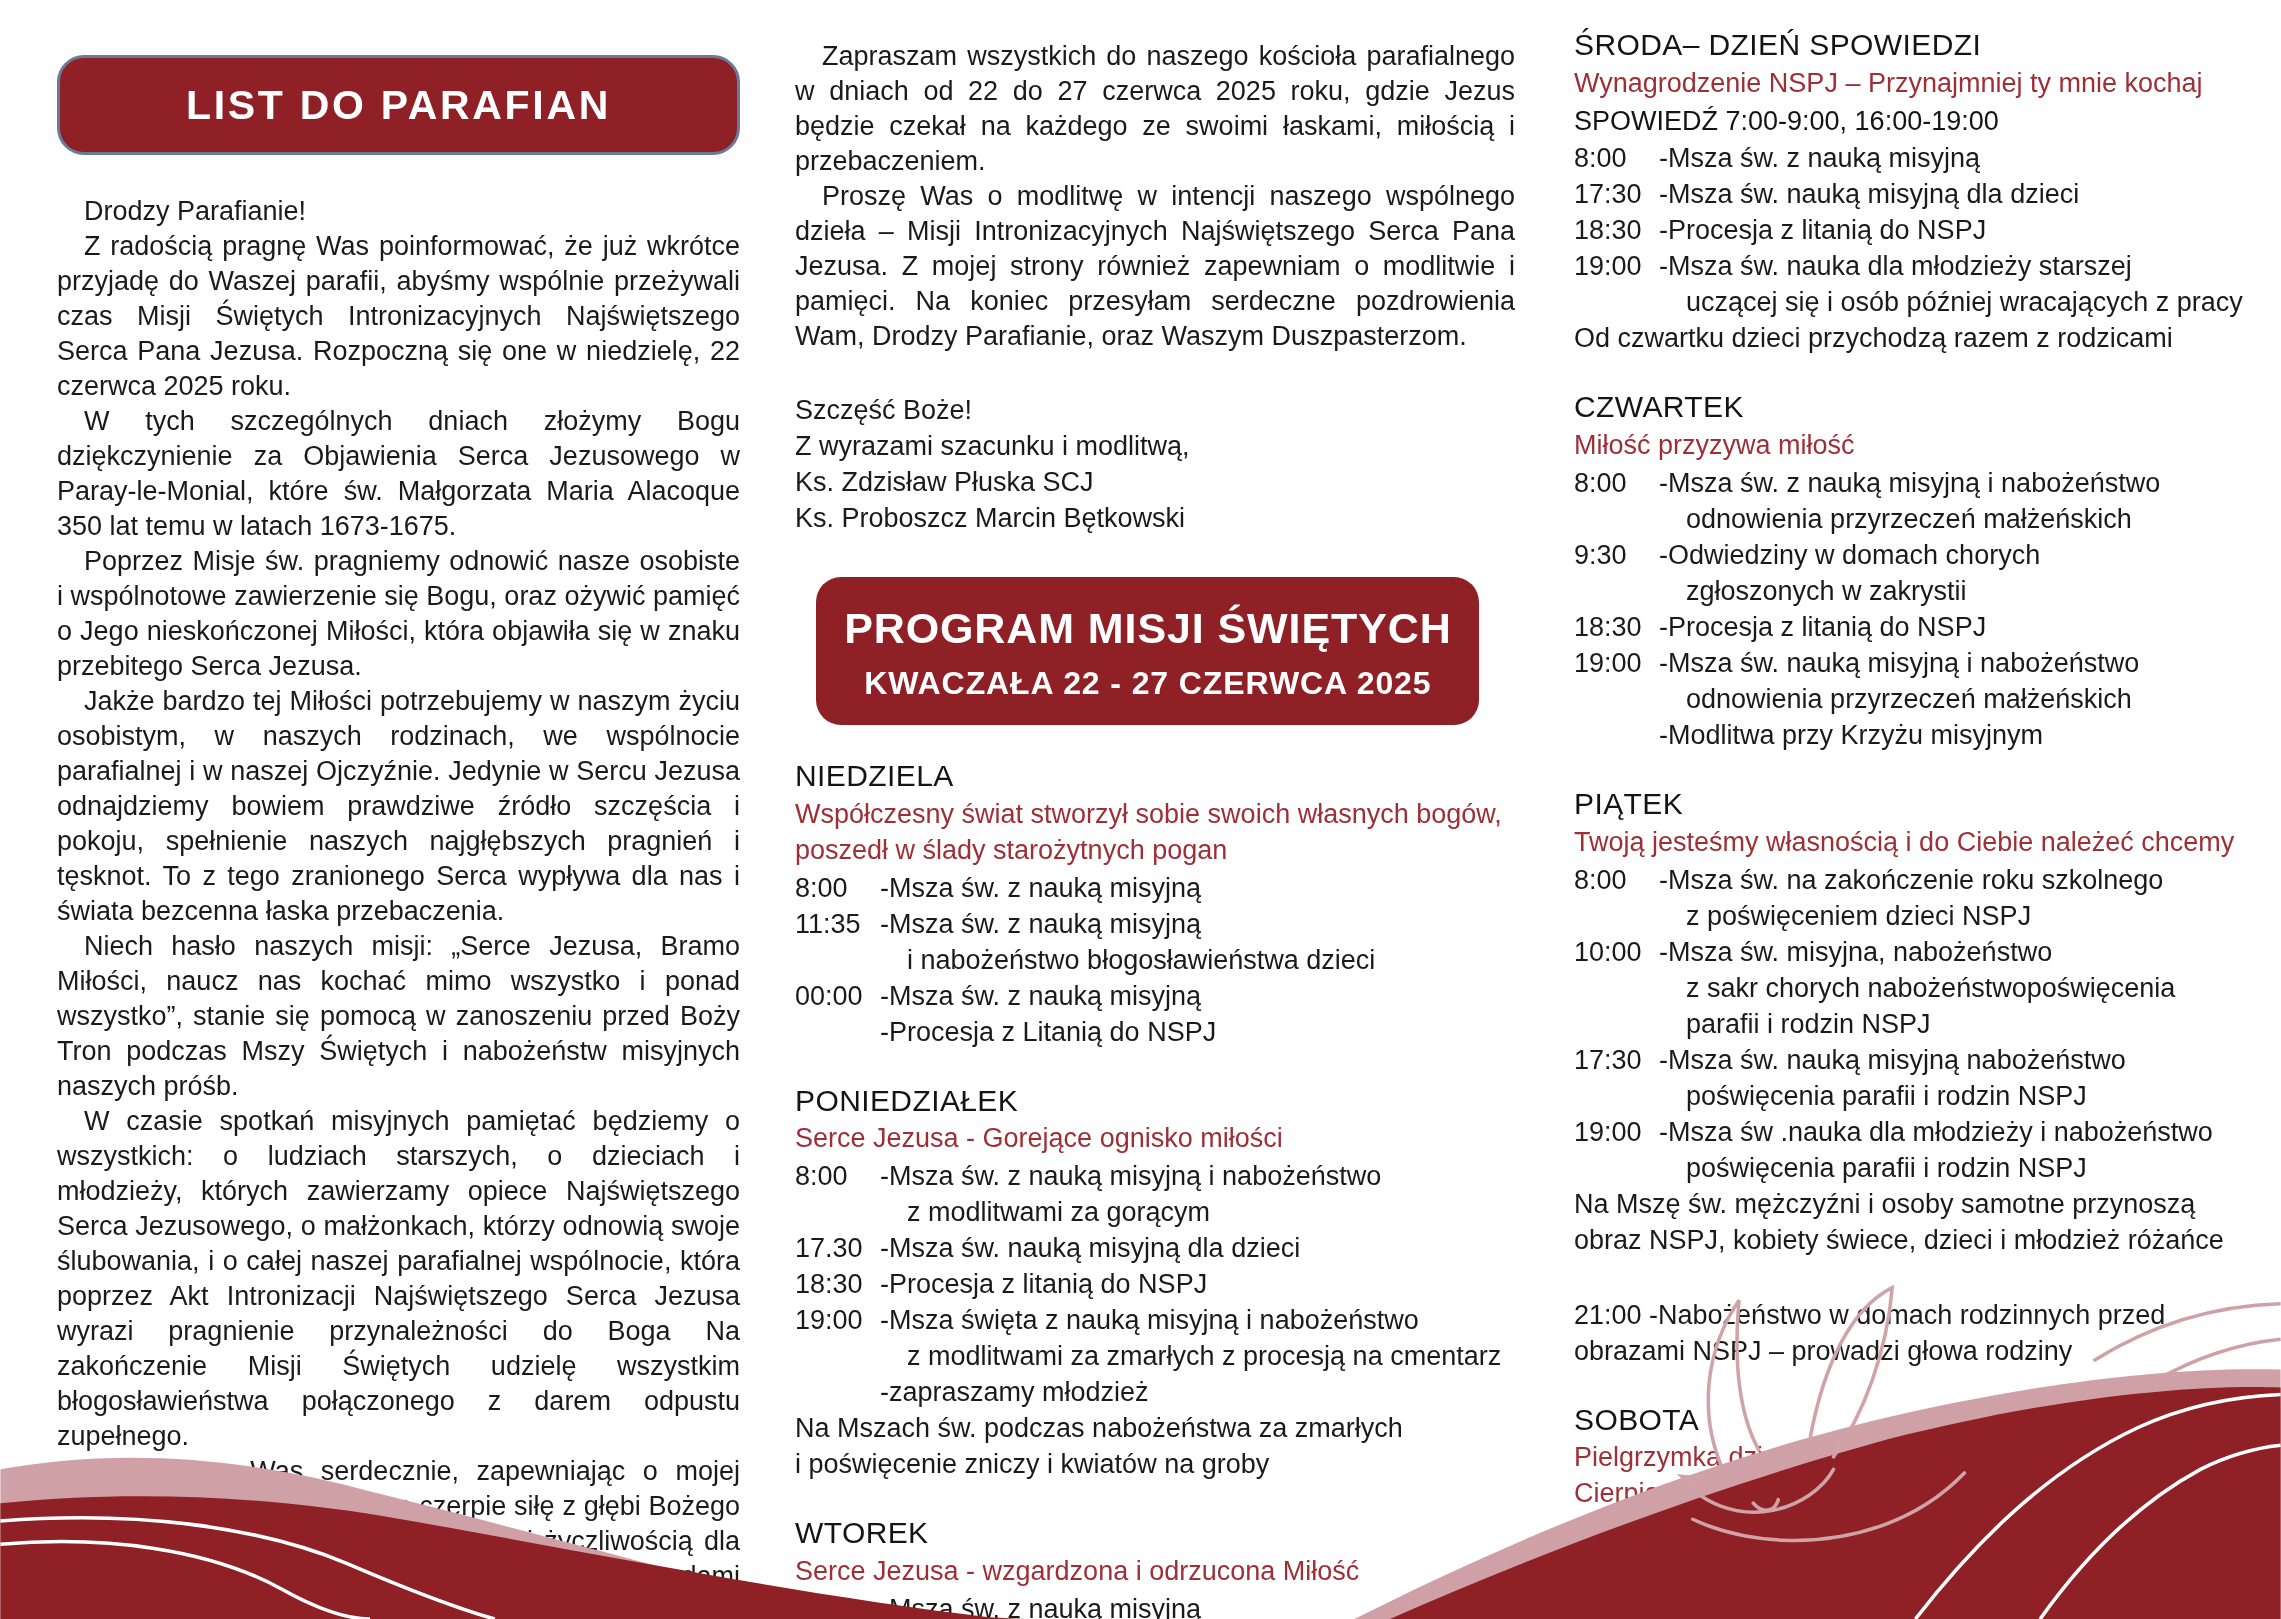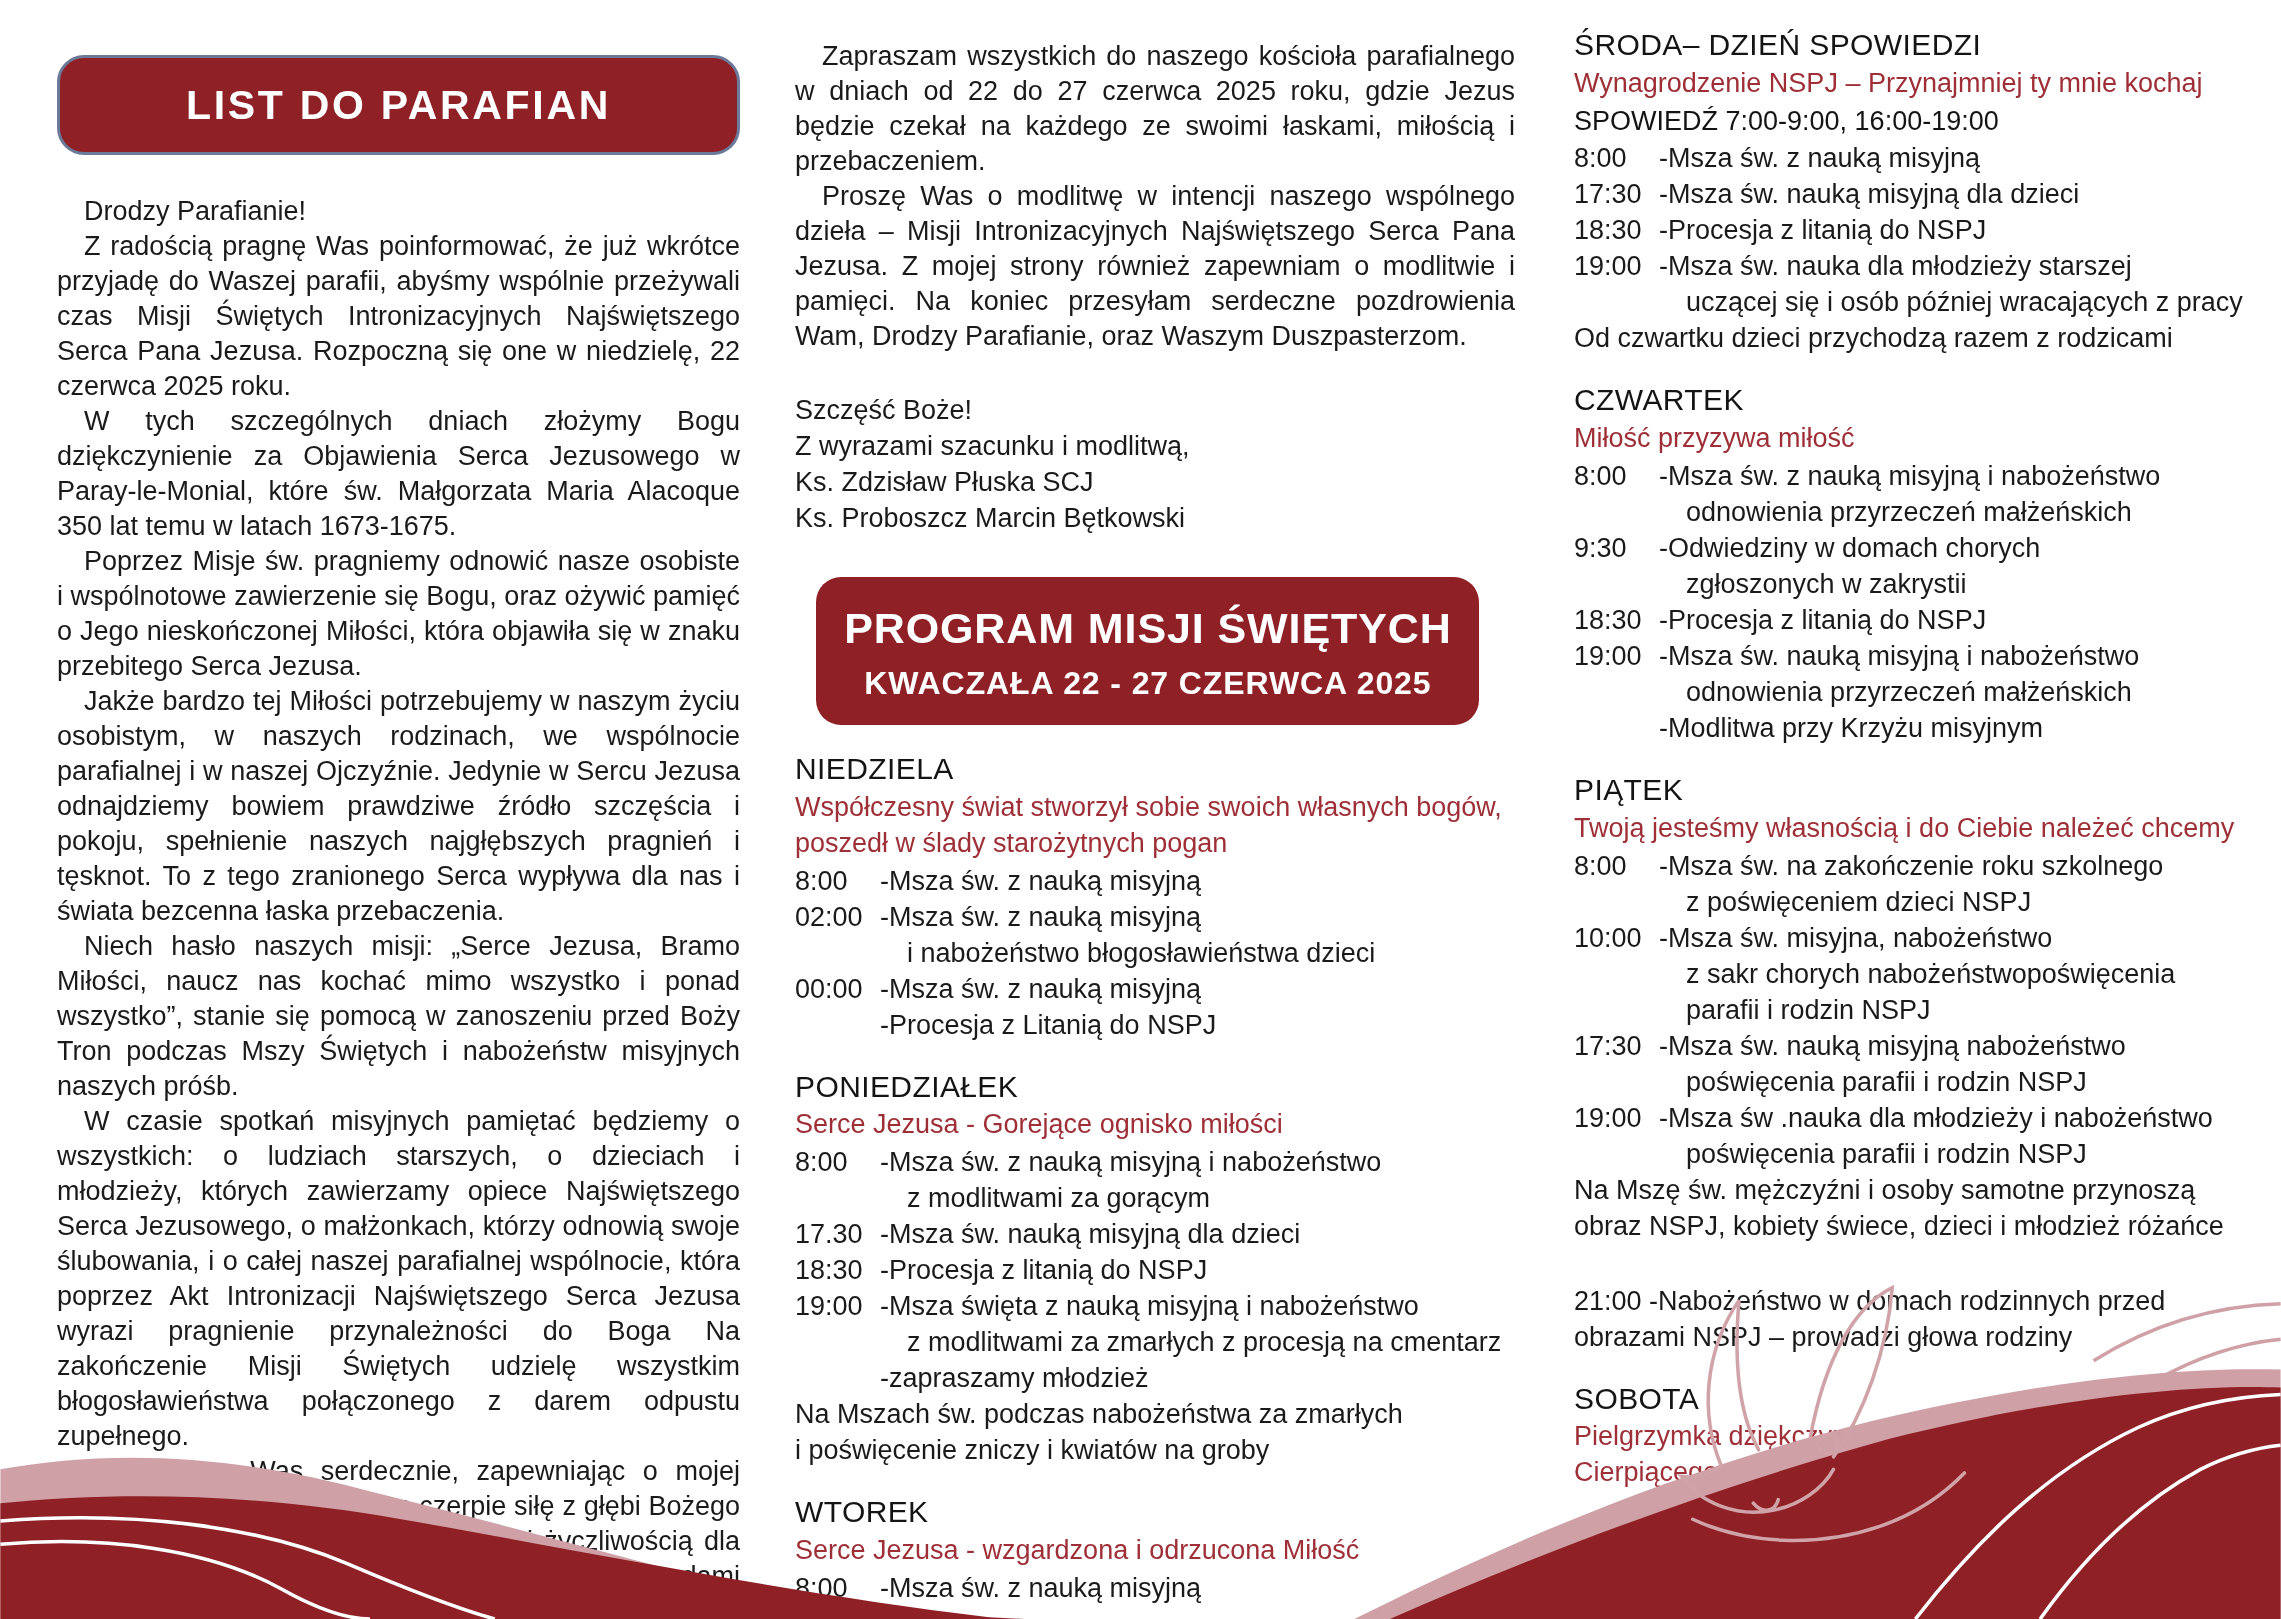--- a/index.html
+++ b/index.html
@@ -44,21 +44,21 @@
     width:663px;box-sizing:border-box;
     background:var(--accent-dark-red,#8e2026);
     border-radius:25px;
     padding:27px 14.3px 23px 14.3px;
     text-align:center;color:#ffffff;
   }
   .program-title{font-size:43px;font-weight:700;letter-spacing:0.9px;}
   .program-subtitle{font-size:32px;font-weight:700;letter-spacing:0.9px;margin-top:12px;}
 
   
-  .day{margin-top:26px;font-size:27px;line-height:36px;}
+  .day{margin-top:33px;font-size:27px;line-height:36px;}
   .col-right .day:first-child{margin-top:0;}
   .day-name{font-size:30px;font-weight:500;letter-spacing:0.4px;color:#141414;margin-bottom:1.8px;}
   .day-theme{color:var(--heading-red,#9e2f36);font-weight:500;margin-bottom:1.8px;}
   .day-sub{color:#141414;margin-bottom:1.8px;}
   .sched-row{display:flex;align-items:flex-start;}
   .sched-row .time{flex:0 0 85px;}
   .sched-row .lines{flex:1;}
   .line{}
   .line.cont{margin-left:27px;}
   .note{margin-left:0;}
@@ -111,21 +111,21 @@
         <section class="day">
           <div class="day-name">NIEDZIELA</div>
           <div class="day-theme">Współczesny świat stworzył sobie swoich własnych bogów, poszedł w ślady starożytnych pogan</div>
           <div class="sched-row">
             <span class="time">8:00</span>
             <span class="lines">
               <div class="line">-Msza św. z nauką misyjną</div>
             </span>
           </div>
           <div class="sched-row">
-            <span class="time">02:00</span>
+            <span class="time">11:35</span>
             <span class="lines">
               <div class="line">-Msza św. z nauką misyjną</div>
               <div class="line cont">i nabożeństwo błogosławieństwa dzieci</div>
             </span>
           </div>
           <div class="sched-row">
             <span class="time">00:00</span>
             <span class="lines">
               <div class="line">-Msza św. z nauką misyjną</div>
               <div class="line">-Procesja z Litanią do NSPJ</div>

